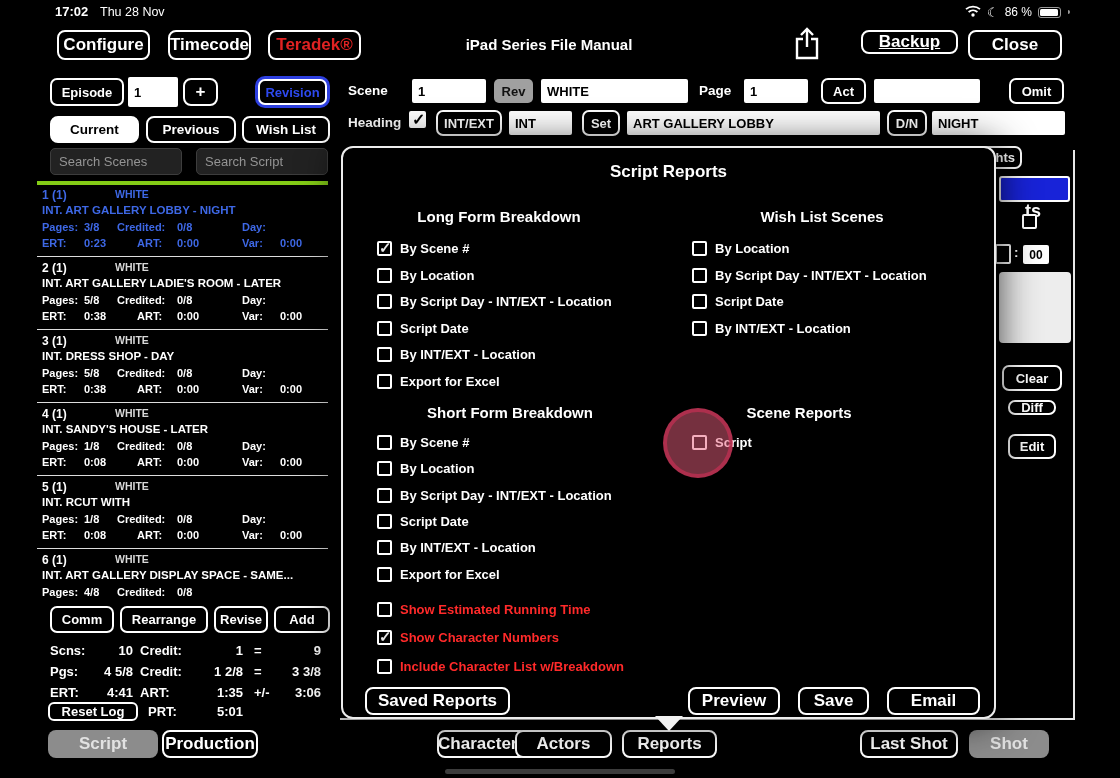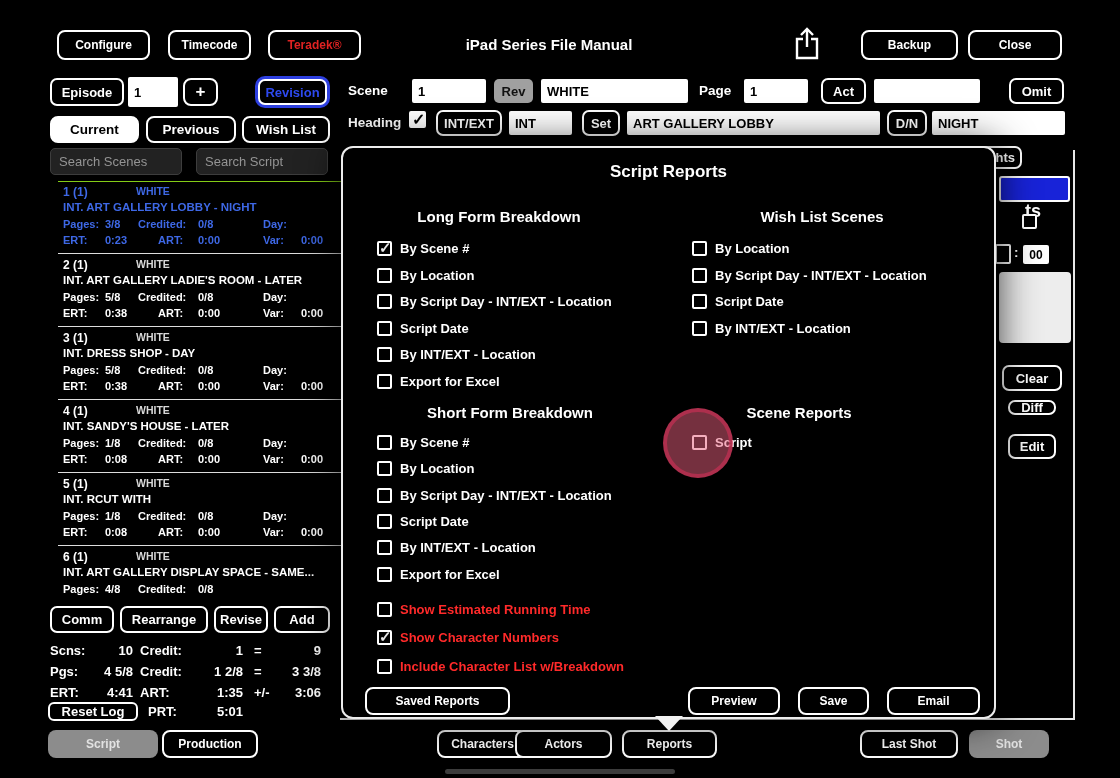--- a/index.html
+++ b/index.html
@@ -3,21 +3,21 @@
 <meta charset="utf-8">
 <style>
   * { margin:0; padding:0; box-sizing:border-box; }
   html,body { background:#000; }
   body { font-family:"Liberation Sans", sans-serif; }
   .screen { position:relative; width:1120px; height:778px; background:#000; overflow:hidden; }
   .abs { position:absolute; }
 
   
   .btn { position:absolute; background:#000; border:2px solid #fff; border-radius:8px;
-         color:#fff; font-weight:700; font-size:12px; display:flex; align-items:center;
+         color:#fff; font-weight:700; font-size:17px; display:flex; align-items:center;
          justify-content:center; cursor:pointer; white-space:nowrap; }
   .btn.sm { font-size:13px; border-radius:7px; }
   .btn.gray { background:#a0a0a0; border:none; color:#111; border-radius:5px; }
   .btn.disabled { background:#8c8c8c; border:none; color:#e2e2e2; }
   .input { position:absolute; background:#fff; color:#000; border-radius:2px; font-weight:700;
            font-size:13px; display:flex; align-items:center; padding:0 6px; overflow:hidden; }
   .lbl { position:absolute; color:#fff; font-weight:700; font-size:13.5px; white-space:nowrap; }
   .checkbox { position:absolute; width:15px; height:15px; border:2px solid #fff; background:#000;
               border-radius:2px; }
   .checkbox.checked::after { content:"\2713"; position:absolute; left:0px; top:-4px; color:#e6e6e6;
@@ -48,22 +48,22 @@
          font-weight:700; font-size:13.5px; display:flex; align-items:center; justify-content:center; }
   .tab.active { background:#fff; color:#000; }
   .search { position:absolute; background:#222; border:1px solid #3d3d3d; border-radius:5px;
             color:#949494; font-size:13px; padding:0 8px; height:27px; width:132px;
             font-family:"Liberation Sans", sans-serif; }
   .search::placeholder { color:#949494; }
 
   .revision-btn { box-shadow:0 0 0 3px #2d3fe0; color:#2d49f0; }
 
   
-  .scene-list { position:absolute; left:58px; top:181px; width:291px; height:422px; overflow:hidden;
-                border-top:1px solid #84cc16; }
+  .scene-list { position:absolute; left:37px; top:181px; width:291px; height:422px; overflow:hidden;
+                border-top:4px solid #84cc16; }
   .scene-item { position:absolute; left:0; width:291px; height:72px; border-bottom:1px solid #ddd;
                 color:#fff; cursor:pointer; }
   .scene-item .row { position:absolute; left:0; width:100%; height:15px; font-size:11px; font-weight:700; }
   .si-num { position:absolute; left:5px; font-size:12px; font-weight:700; }
   .si-color { position:absolute; left:78px; font-size:10.5px; font-weight:700; color:#d9d9d9; }
   .si-head { position:absolute; left:5px; top:19px; font-size:11.5px; font-weight:700; white-space:nowrap; }
   .p1{left:5px;position:absolute} .p2{left:47px;position:absolute} .p3c{left:80px;position:absolute}
   .p3d{left:100px;position:absolute} .p4{left:140px;position:absolute} .p5{left:205px;position:absolute}
   .p6{left:243px;position:absolute}
   .scene-item.selected, .scene-item.selected .si-color, .scene-item.selected .si-head { color:#3e68e6; }
@@ -104,33 +104,52 @@
               color:#000; font-weight:700; font-size:12px; display:flex; align-items:center; justify-content:center;
               border-radius:2px; }
 
   .home-indicator { position:absolute; left:445px; top:769px; width:230px; height:5px; background:#3c3c3c; border-radius:3px; }
 </style>
 </head>
 <body>
 
 <div class="screen">
 
+  <div class="status-bar">
+    <span class="sb-time">17:02</span>
+    <span class="sb-date">Thu 28 Nov</span>
+    <div class="sb-icons">
+      <span>
+        <svg width="16" height="12" viewBox="0 0 16 12">
+          <path d="M1 4.2 A10.5 10.5 0 0 1 15 4.2" stroke="#fff" stroke-width="1.8" fill="none"></path>
+          <path d="M3.6 7 A6.6 6.6 0 0 1 12.4 7" stroke="#fff" stroke-width="1.8" fill="none"></path>
+          <circle cx="8" cy="10" r="1.7" fill="#fff"></circle>
+        </svg>
+      </span>
+      <span class="sb-moon">☾</span>
+      <span class="sb-batt-pct">86 %</span>
+      <span class="batt-body">
+          <span class="batt-fill"></span>
+        </span>
+      <span class="batt-nub"></span>
+    </div>
+  </div>
 
   <div class="btn" style="left:57px; top:30px; width:93px; height:30px;">Configure</div>
   <div class="btn" style="left:168px; top:30px; width:83px; height:30px;">Timecode</div>
   <div class="btn teradek" style="left:268px; top:30px; width:93px; height:30px;">Teradek®</div>
   <div class="hdr-title">iPad Series File Manual</div>
   <div class="abs" style="left:793px; top:27px;">
     <svg width="28" height="34" viewBox="0 0 28 34">
       <path d="M14 2 v18" stroke="#fff" stroke-width="2.4" fill="none"></path>
       <path d="M8 8 L14 2 L20 8" stroke="#fff" stroke-width="2.4" fill="none"></path>
       <path d="M10 12 H4 V31 H24 V12 H18" stroke="#fff" stroke-width="2.4" fill="none"></path>
     </svg>
   </div>
-  <div class="btn" style="left:861px; top:30px; width:97px; height:30px;">Backup</div>
+  <div class="btn" style="left:861px; top:30px; width:97px; height:24px;text-decoration:underline;">Backup</div>
   <div class="btn" style="left:968px; top:30px; width:94px; height:30px;">Close</div>
 
   <div class="btn sm" style="left:50px; top:78px; width:74px; height:28px;">Episode</div>
   <div class="input" style="left:128px; top:77px; width:50px; height:30px;">1</div>
   <div class="btn" style="left:183px; top:78px; width:35px; height:28px; font-size:17px;">+</div>
   <div class="btn sm revision-btn" style="left:258px; top:79px; width:69px; height:26px;">Revision</div>
 
   <div class="tab active" style="left:50px; top:116px; width:89px; height:27px;">Current</div>
   <div class="tab" style="left:146px; top:116px; width:90px; height:27px;">Previous</div>
   <div class="tab" style="left:242px; top:116px; width:88px; height:27px;">Wish List</div>

